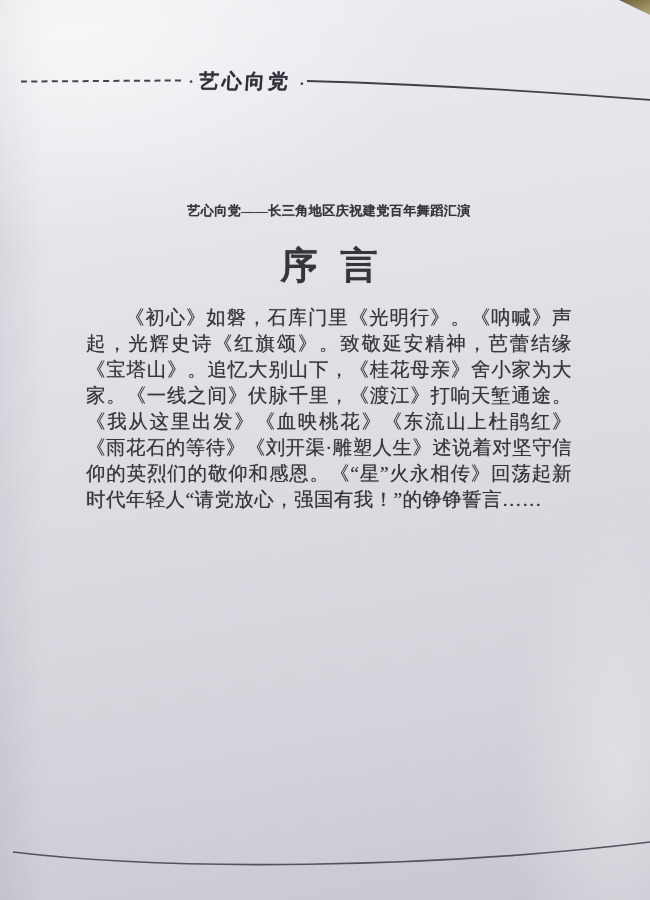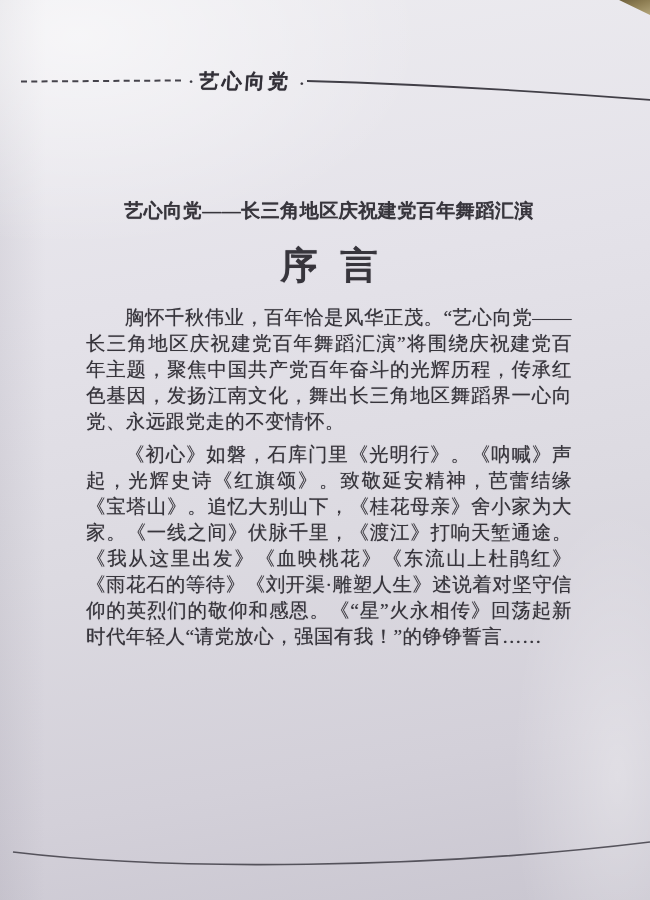--- a/index.html
+++ b/index.html
@@ -44,21 +44,21 @@
   }
   .header-curve { flex: 1 1 auto; height: 42px; }
   .header-curve path { stroke: #413f47; stroke-width: 1.8; fill: none; }
   
   .content {
     position: absolute; left: 86px; top: 198px; width: 486px;
     color: #37353c;
     text-shadow: 0 0 0.7px rgba(55,53,60,0.65);
   }
   .doc-subtitle {
-    text-align: center; font-size: 19px; font-weight: bold;
+    text-align: center; font-size: 13px; font-weight: bold;
     letter-spacing: 0.5px; line-height: 26px; white-space: nowrap;
   }
   .doc-title {
     margin: 20px 0 0 0; text-align: center;
     font-size: 37px; font-weight: bold; line-height: 44px;
     letter-spacing: 0.62em; padding-left: 0.62em;
   }
   .doc-body { margin-top: 17px; }
   .doc-body p {
     margin: 0; font-size: 19.5px; line-height: 26px;
@@ -84,21 +84,20 @@
     <span class="header-dot right">·</span>
     <svg class="header-curve" viewBox="0 0 360 42" preserveAspectRatio="none" aria-hidden="true">
       <path d="M0,21 C110,24 240,31 360,40"></path>
     </svg>
   </div>
 
   <div class="content">
     <div class="doc-subtitle">艺心向党——长三角地区庆祝建党百年舞蹈汇演</div>
     <h1 class="doc-title">序言</h1>
     <div class="doc-body">
-      <p>胸怀千秋伟业，百年恰是风华正茂。“艺心向党——长三角地区庆祝建党百年舞蹈汇演”将围绕庆祝建党百年主题，聚焦中国共产党百年奋斗的光辉历程，传承红色基因，发扬江南文化，舞出长三角地区舞蹈界一心向党、永远跟党走的不变情怀。</p>
       <p>《初心》如磐，石库门里《光明行》。《呐喊》声起，光辉史诗《红旗颂》。致敬延安精神，芭蕾结缘《宝塔山》。追忆大别山下，《桂花母亲》舍小家为大家。《一线之间》伏脉千里，《渡江》打响天堑通途。《我从这里出发》《血映桃花》《东流山上杜鹃红》《雨花石的等待》《刘开渠·雕塑人生》述说着对坚守信仰的英烈们的敬仰和感恩。《“星”火永相传》回荡起新时代年轻人“请党放心，强国有我！”的铮铮誓言……</p>
     </div>
   </div>
 
   <svg class="footer-curve" viewBox="0 0 650 50" preserveAspectRatio="none" aria-hidden="true">
     <path d="M13,17 C170,36 430,34 650,7"></path>
   </svg>
 
 </div>
 

